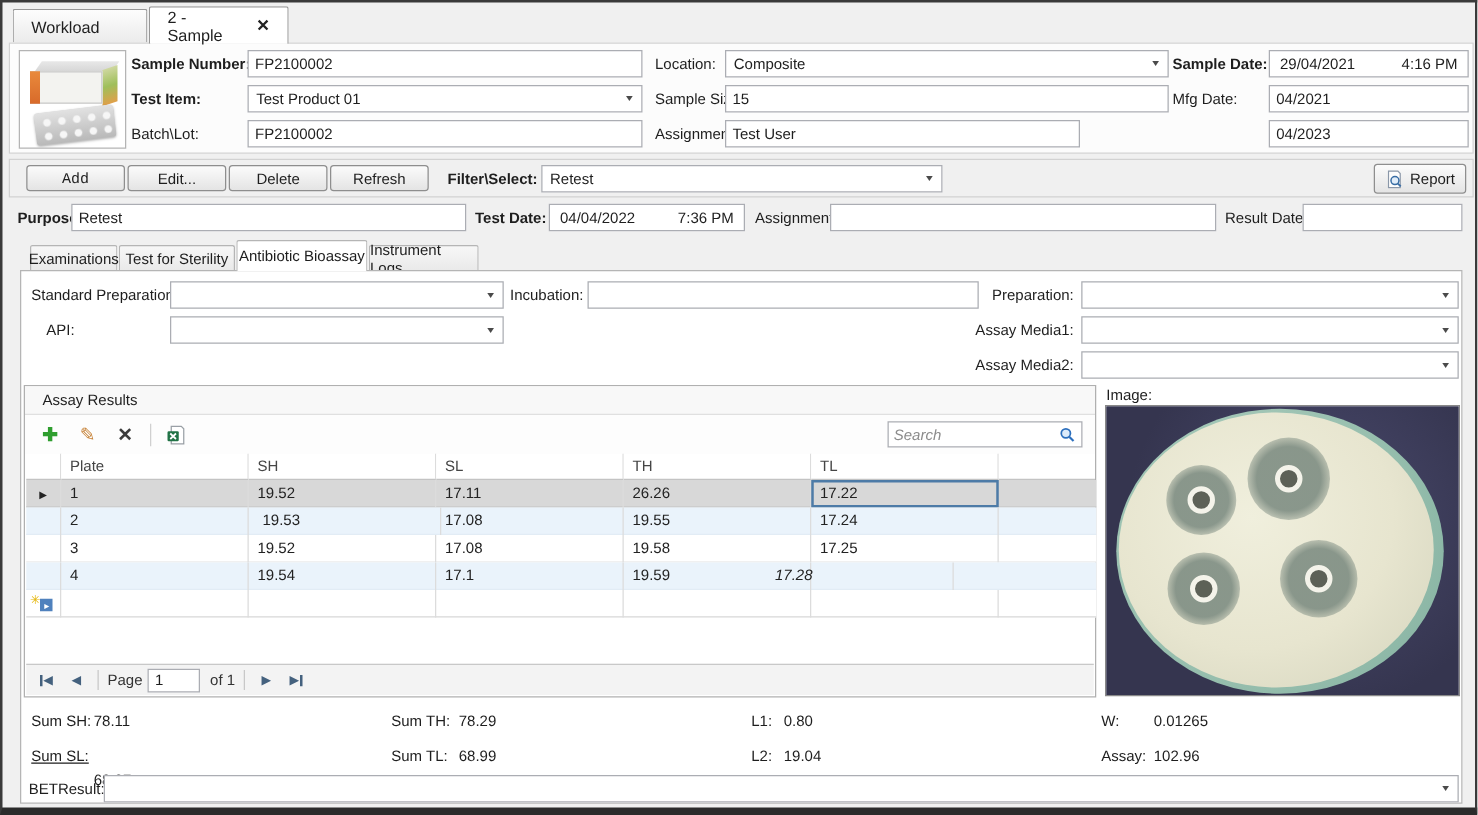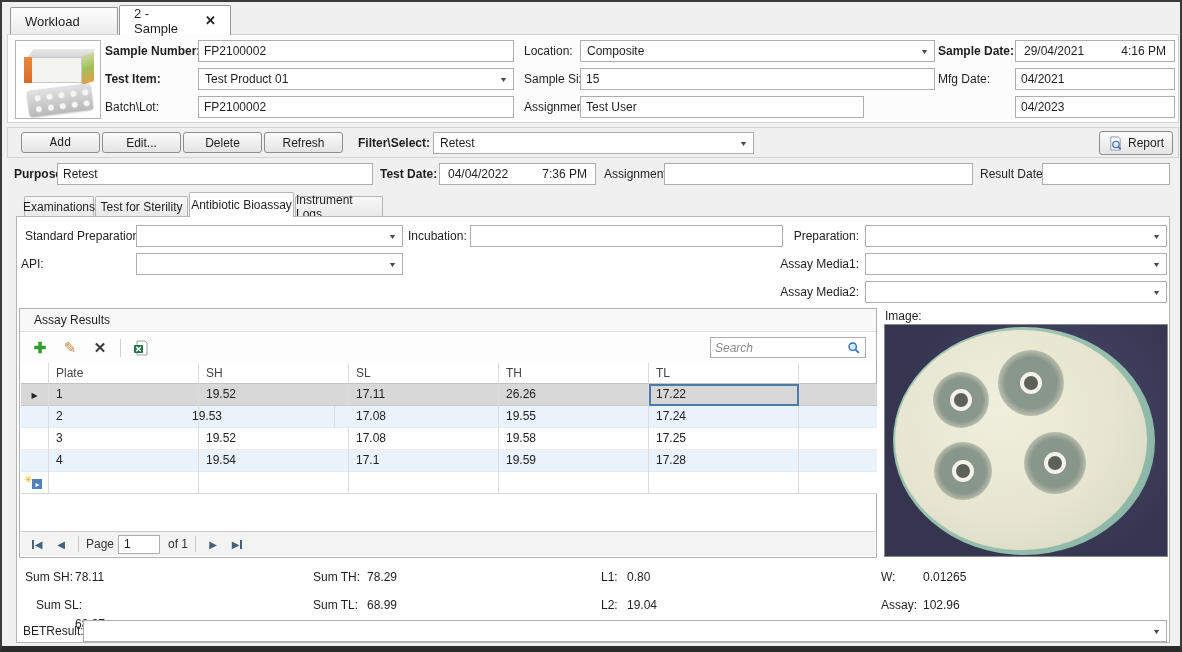--- a/index.html
+++ b/index.html
@@ -194,21 +194,21 @@
       <span class="arrow">▼</span>
     </div>
     <span class="lbl" style="left:391px; top:8px;">Incubation:</span>
     <input class="tb" style="left: 453px; top: 8px; width: 313px;" value="">
     <span class="lbl" style="left:746px; top:8px; width:96px; text-align:right;">Preparation:</span>
     <div class="dd" style="left:848px; top:8px; width:302px;">
       <span></span>
       <span class="arrow">▼</span>
     </div>
 
-    <span class="lbl" style="left:4px; top:36px;">API:</span>
+    <span class="lbl" style="left:20px; top:36px;">API:</span>
     <div class="dd" style="left:119px; top:36px; width:267px;">
       <span></span>
       <span class="arrow">▼</span>
     </div>
     <span class="lbl" style="left:746px; top:36px; width:96px; text-align:right;">Assay Media1:</span>
     <div class="dd" style="left:848px; top:36px; width:302px;">
       <span></span>
       <span class="arrow">▼</span>
     </div>
 
@@ -257,21 +257,21 @@
         <div class="gc" style="left:178px; width:150px;">19.52</div>
         <div class="gc" style="left:328px; width:150px;">17.11</div>
         <div class="gc" style="left:478px; width:150px;">26.26</div>
         <div class="gc sel-cell" style="left:628px; width:150px;">17.22</div>
         <div class="gc" style="left:778px; width:78px; border-right:none;"></div>
       </div>
 
       <div class="grow r-alt" style="top:97px;">
         <div class="gc marker" style="left:0; width:28px;"></div>
         <div class="gc" style="left:28px; width:150px;">2</div>
-        <div class="gc" style="left:164px; width:150px;">19.53</div>
+        <div class="gc" style="left:182px; width:150px;">19.53</div>
         <div class="gc" style="left:328px; width:150px;">17.08</div>
         <div class="gc" style="left:478px; width:150px;">19.55</div>
         <div class="gc" style="left:628px; width:150px;">17.24</div>
         <div class="gc" style="left:778px; width:78px; border-right:none;"></div>
       </div>
 
       <div class="grow r-w" style="top:119px;">
         <div class="gc marker" style="left:0; width:28px;"></div>
         <div class="gc" style="left:28px; width:150px;">3</div>
         <div class="gc" style="left:178px; width:150px;">19.52</div>
@@ -280,21 +280,21 @@
         <div class="gc" style="left:628px; width:150px;">17.25</div>
         <div class="gc" style="left:778px; width:78px; border-right:none;"></div>
       </div>
 
       <div class="grow r-alt" style="top:141px;">
         <div class="gc marker" style="left:0; width:28px;"></div>
         <div class="gc" style="left:28px; width:150px;">4</div>
         <div class="gc" style="left:178px; width:150px;">19.54</div>
         <div class="gc" style="left:328px; width:150px;">17.1</div>
         <div class="gc" style="left:478px; width:150px;">19.59</div>
-        <div class="gc" style="left:628px; width:150px;">17.28</div>
+        <div class="gc" style="left:592px; width:150px;font-style:italic;">17.28</div>
         <div class="gc" style="left:778px; width:78px; border-right:none;"></div>
       </div>
 
       <div class="grow r-w" style="top:163px; border-bottom:1px solid #d7d7d7;">
         <div class="gc" style="left:0; width:28px; padding:2px 3px; display:flex; align-items:flex-start;">
           <span style="color:#e5b60a; font-size:10px;">✳</span>
           <span style="background:#4f81bd; color:#fff; font-size:8px; width:10px; height:10px; display:inline-flex; align-items:center; justify-content:center; margin-top:5px;">▸</span>
         </div>
         <div class="gc" style="left:28px; width:150px;"></div>
         <div class="gc" style="left:178px; width:150px;"></div>
@@ -347,21 +347,21 @@
 
     <span class="lbl" style="left:8px;   top:349px;">Sum SH:</span>
     <span class="lbl" style="left:58px;  top:349px;">78.11</span>
     <span class="lbl" style="left:296px; top:349px;">Sum TH:</span>
     <span class="lbl" style="left:350px; top:349px;">78.29</span>
     <span class="lbl" style="left:584px; top:349px;">L1:</span>
     <span class="lbl" style="left:610px; top:349px;">0.80</span>
     <span class="lbl" style="left:864px; top:349px;">W:</span>
     <span class="lbl" style="left:906px; top:349px;">0.01265</span>
 
-    <span class="lbl" style="left:19px;   top:377px;">Sum SL:</span>
+    <span class="lbl" style="left:8px;   top:377px;text-decoration:underline;">Sum SL:</span>
     <span class="lbl" style="left:58px;  top:377px;margin-top:19px;">68.37</span>
     <span class="lbl" style="left:296px; top:377px;">Sum TL:</span>
     <span class="lbl" style="left:350px; top:377px;">68.99</span>
     <span class="lbl" style="left:584px; top:377px;">L2:</span>
     <span class="lbl" style="left:610px; top:377px;">19.04</span>
     <span class="lbl" style="left:864px; top:377px;">Assay:</span>
     <span class="lbl" style="left:906px; top:377px;">102.96</span>
 
     <span class="lbl" style="left:6px; top:403px;">BETResult:</span>
     <div class="dd" style="left:66px; top:403px; width:1084px;">

